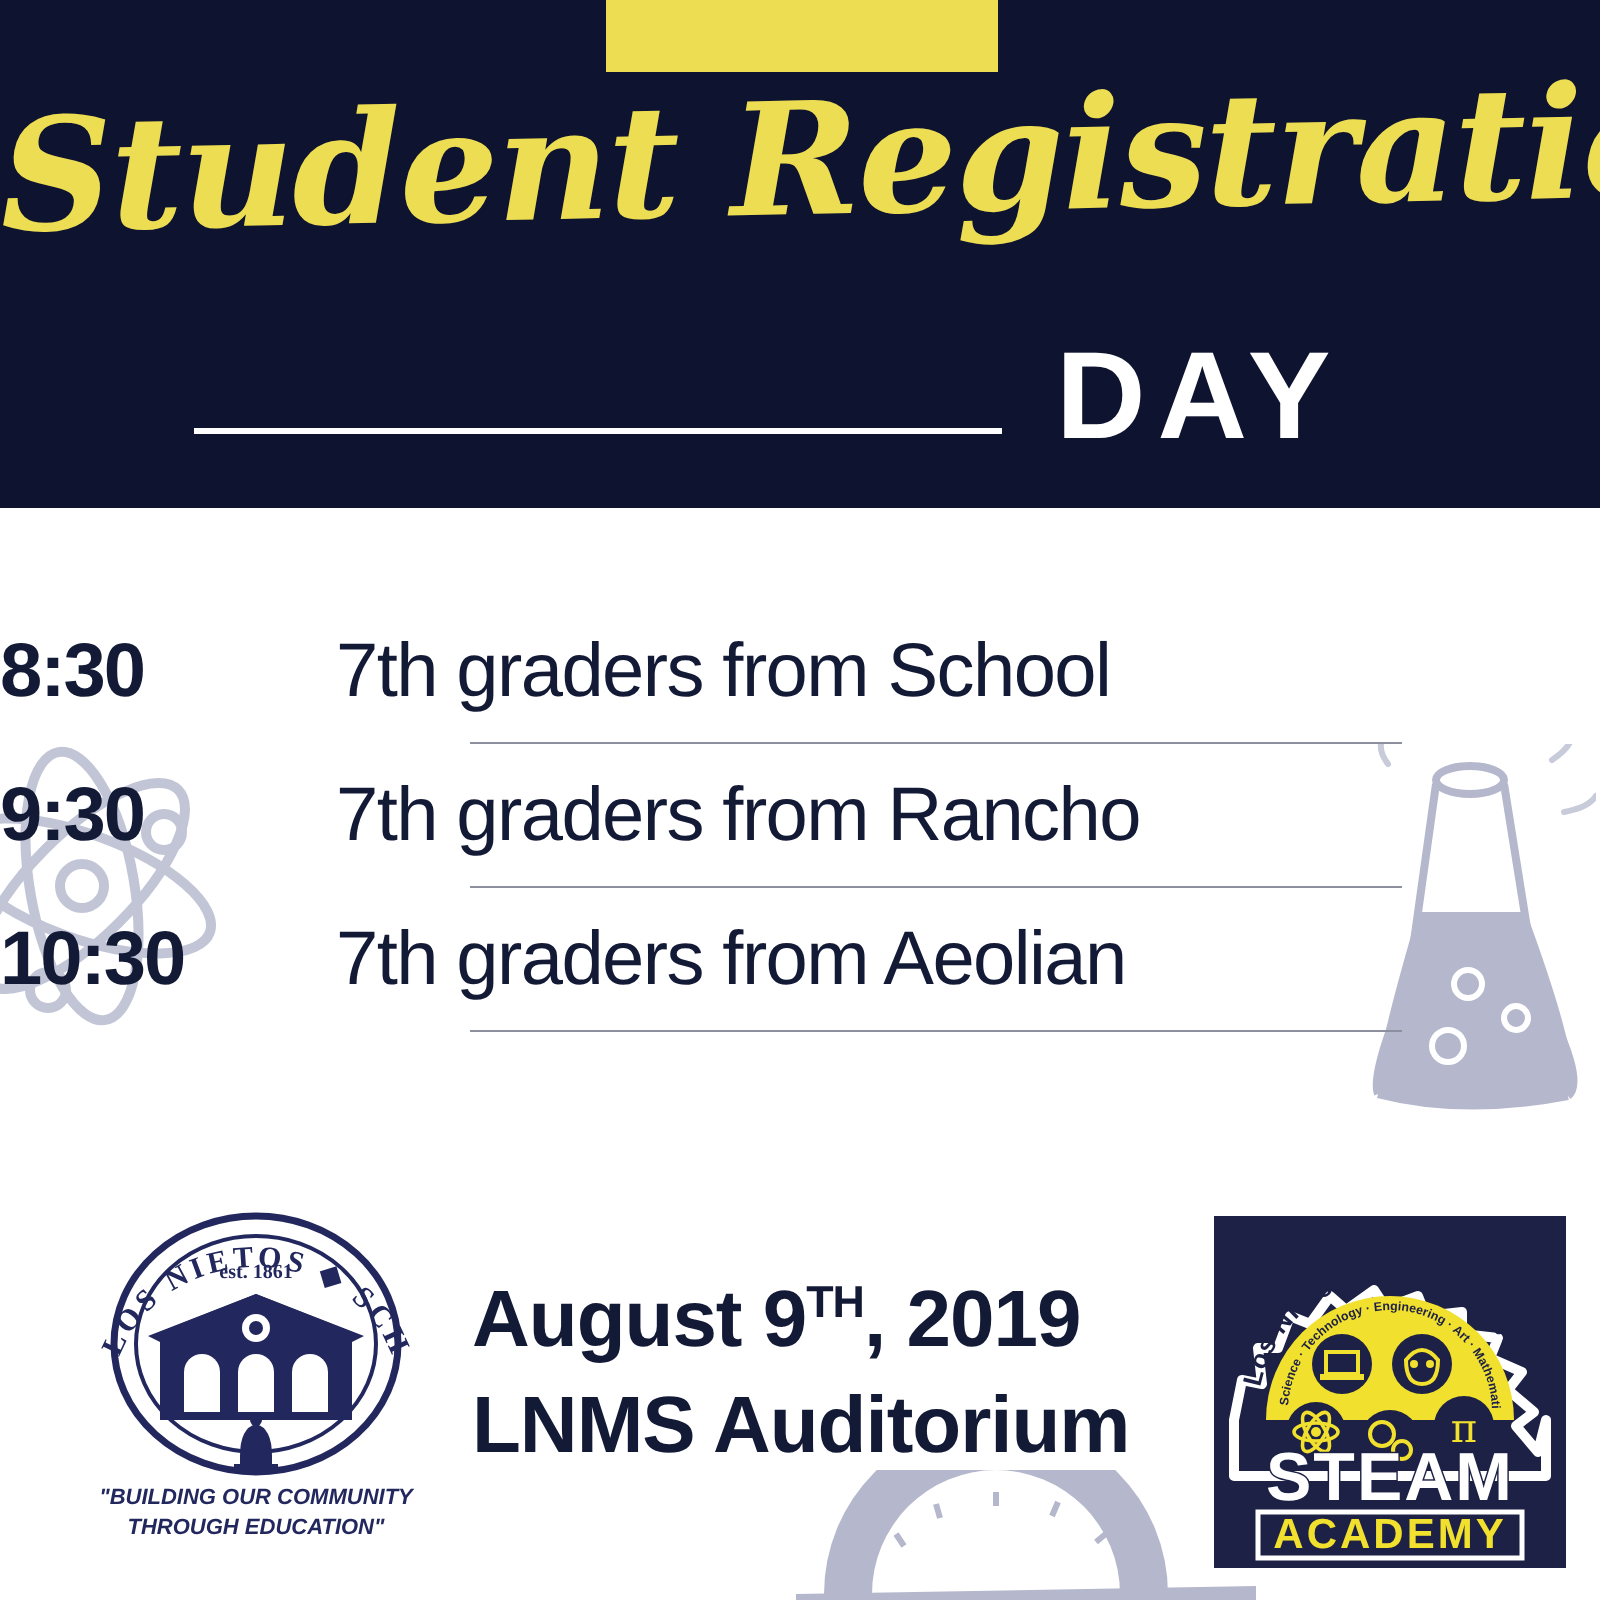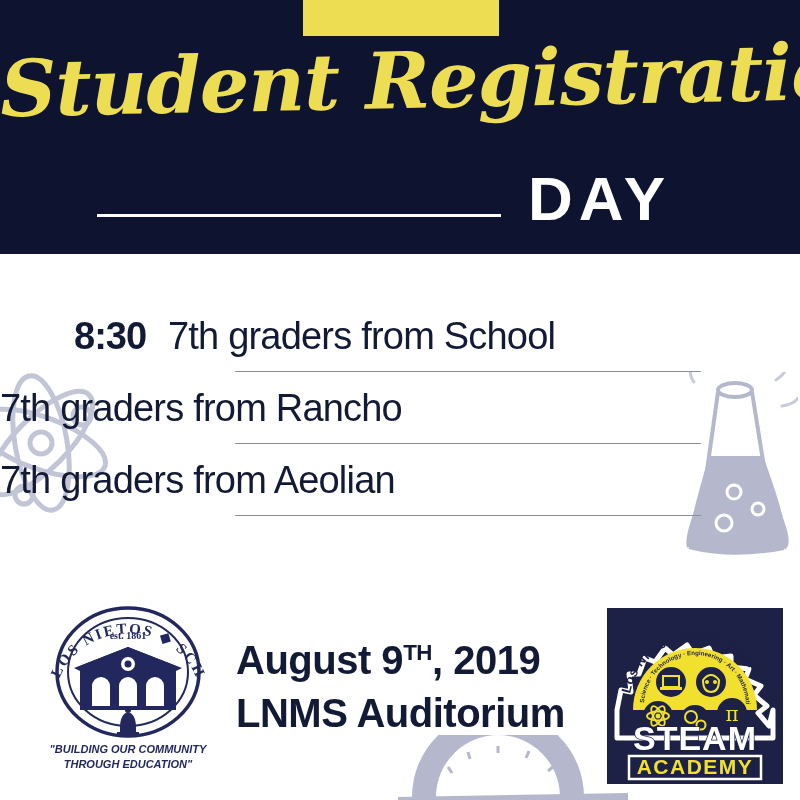--- a/index.html
+++ b/index.html
@@ -82,21 +82,20 @@
     width: 800px;
   }
   .sched-row {
     position: relative;
     height: 72px;
     display: flex;
     align-items: center;
   }
   .sched-time {
     width: 168px;
-    padding-left: 74px;
     box-sizing: border-box;
     color: #131a36;
     font-family: "Liberation Sans Narrow", "Liberation Sans", sans-serif;
     font-weight: bold;
     font-size: 38px;
     letter-spacing: -1px;
     white-space: nowrap;
   }
   .sched-desc {
     color: #131a36;
@@ -217,25 +216,27 @@
 
   <div class="schedule">
 
     <div class="sched-row">
       <div class="sched-time">8:30</div>
       <div class="sched-desc">7th graders from School</div>
       <div class="sched-divider"></div>
     </div>
 
     <div class="sched-row">
+      <div class="sched-time">9:30</div>
       <div class="sched-desc">7th graders from Rancho</div>
       <div class="sched-divider"></div>
     </div>
 
     <div class="sched-row">
+      <div class="sched-time">10:30</div>
       <div class="sched-desc">7th graders from Aeolian</div>
       <div class="sched-divider"></div>
     </div>
 
     <div class="sched-row">
     </div>
 
   </div>
 
   <div class="seal">

